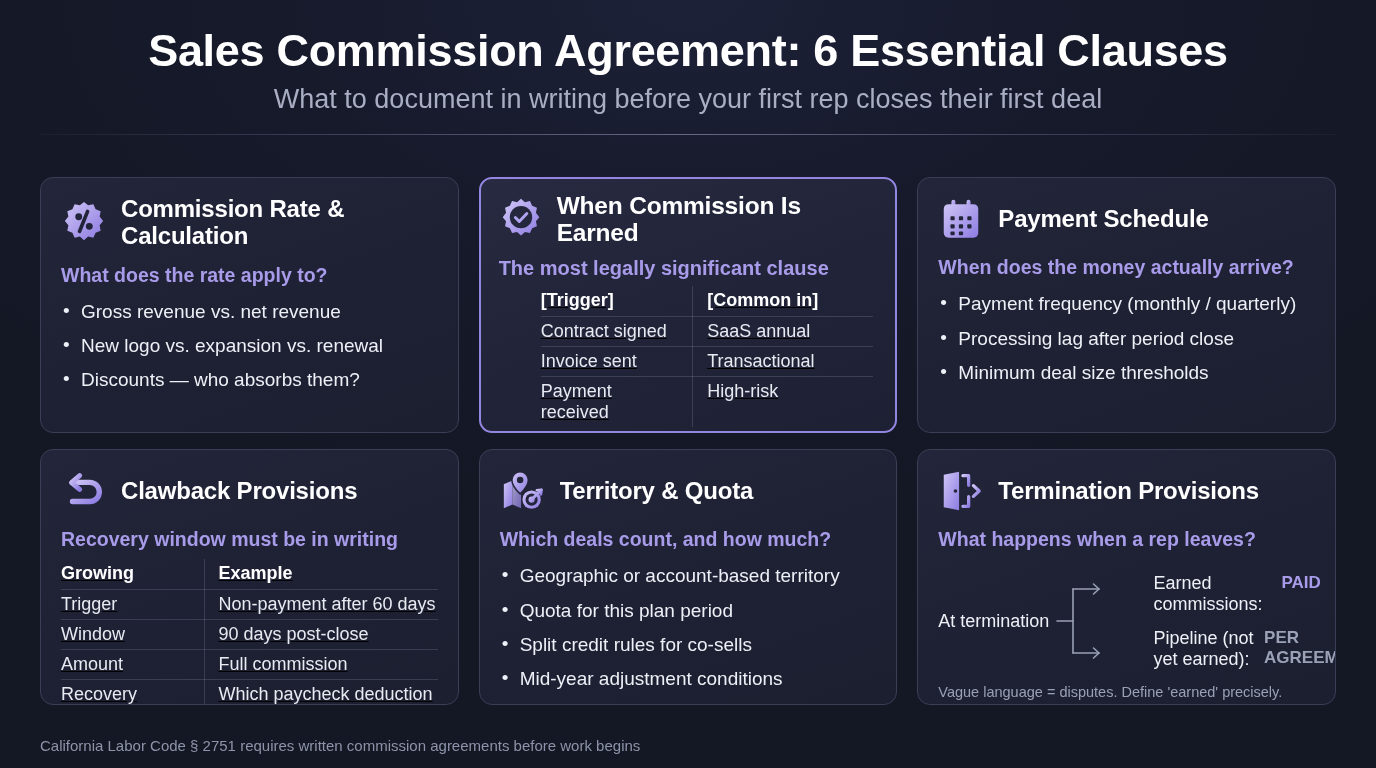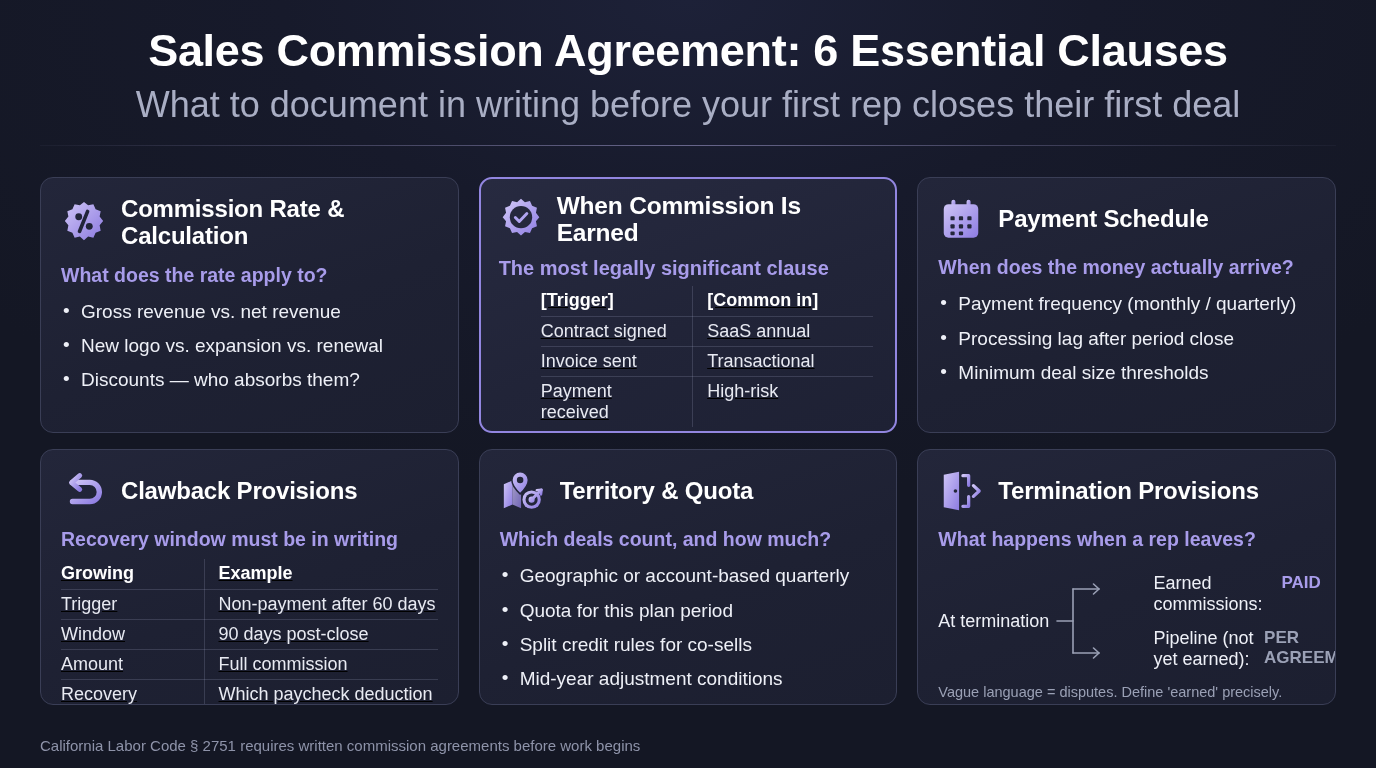--- a/index.html
+++ b/index.html
@@ -17,21 +17,21 @@
     padding: 0;
   }
 
   
   .header { padding: 26px 40px 0 40px; text-align: center; }
   .title {
     font-size: 45px; font-weight: bold; color: #ffffff;
     letter-spacing: -0.3px; line-height: 1.12;
   }
   .subtitle {
-    font-size: 36px; color: #a9aec4; font-weight: normal;
+    font-size: 27px; color: #a9aec4; font-weight: normal;
     margin-top: 7px; line-height: 1.2;
   }
   .hdr-rule {
     margin: 18px 0 0 0; height: 1px;
     background: linear-gradient(90deg, rgba(150,150,190,0.05), rgba(168,162,214,0.55), rgba(150,150,190,0.05));
   }
 
   
   .grid {
     position: absolute; left: 40px; top: 177px;
@@ -297,21 +297,21 @@
           <circle cx="33" cy="33" r="9.6" fill="url(#g5)"></circle>
           <circle cx="33" cy="33" r="6.3" fill="#23263a"></circle>
           <circle cx="33" cy="33" r="3.2" fill="url(#g5)"></circle>
           <path d="M33 33 L43 23" stroke="url(#g5)" stroke-width="3" stroke-linecap="round"></path>
           <path d="M38.4 23.2 L43.4 22.6 L42.8 27.6" fill="none" stroke="url(#g5)" stroke-width="2.6" stroke-linecap="round" stroke-linejoin="round"></path>
         </svg>
         <div class="card-title">Territory &amp; Quota</div>
       </div>
       <div class="card-sub">Which deals count, and how much?</div>
       <ul class="bullets">
-        <li>Geographic or account-based quarterly</li>
+        <li>Geographic or account-based territory</li>
         <li>Quota for this plan period</li>
         <li>Split credit rules for co-sells</li>
         <li>Mid-year adjustment conditions</li>
       </ul>
     </div>
 
     <div class="card">
       <div class="card-head">
         <svg class="icon" viewBox="0 0 48 48">
           <defs>

